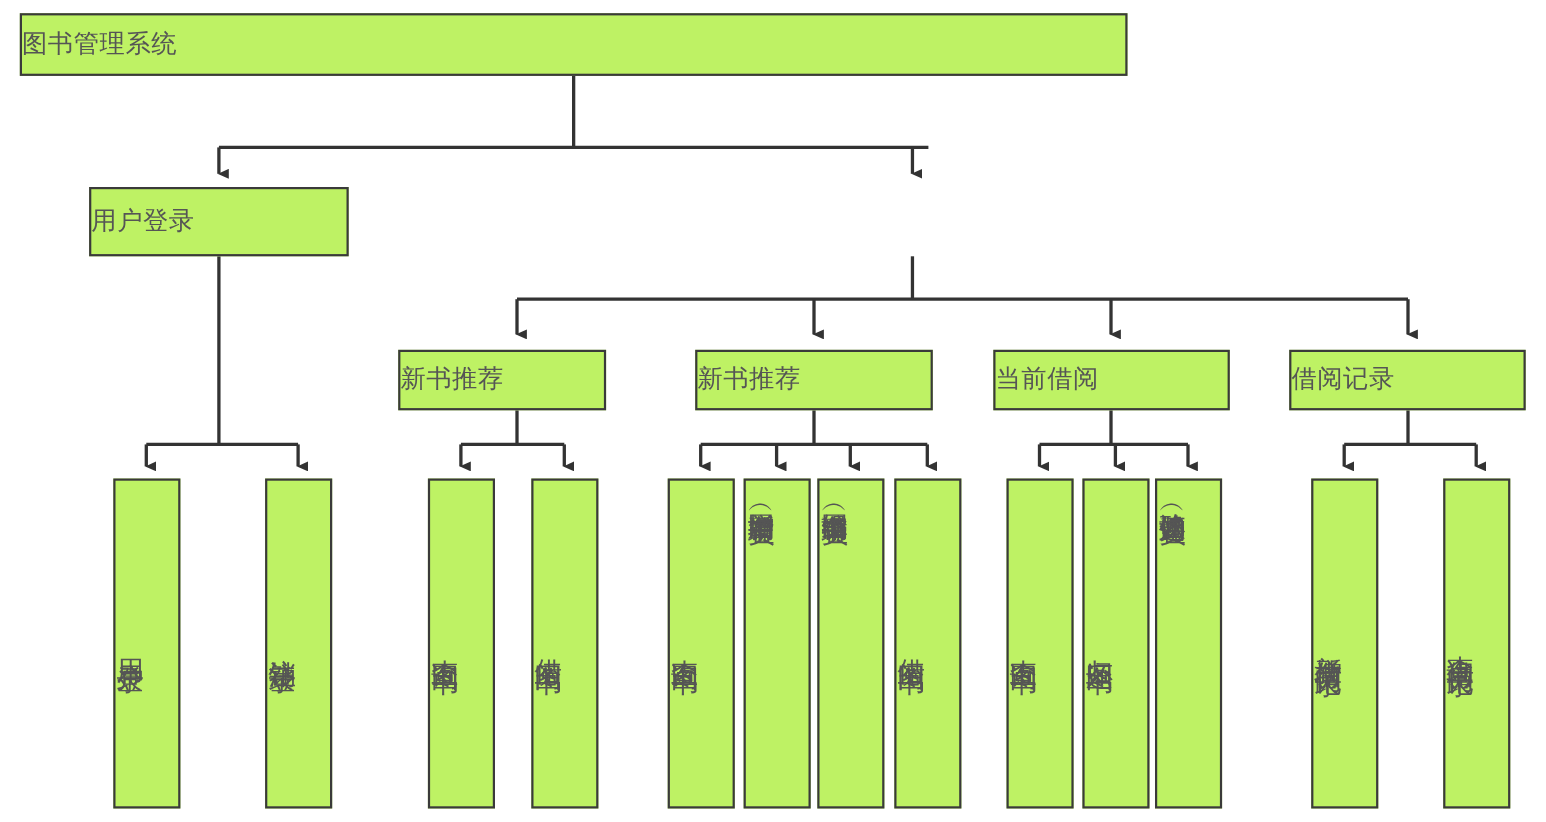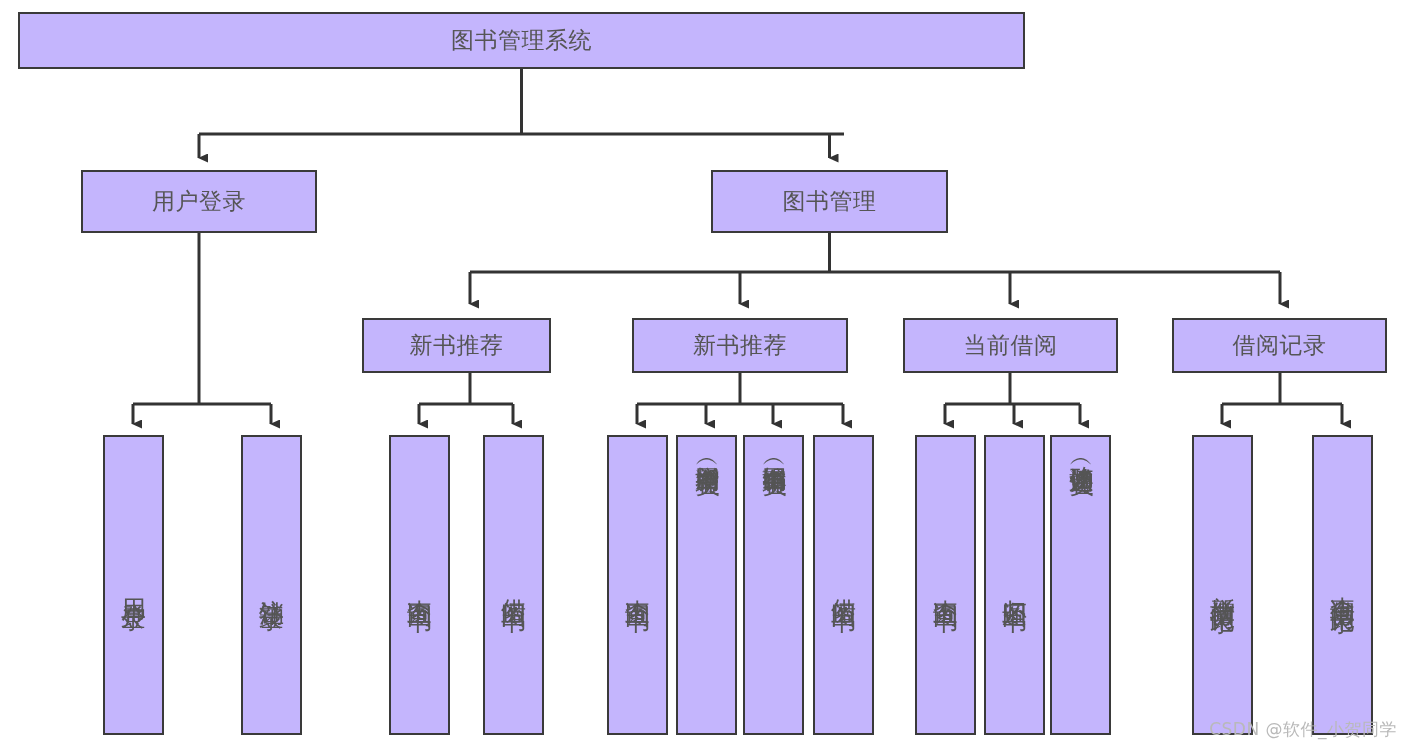--- a/index.html
+++ b/index.html
@@ -22,25 +22,25 @@
     position: absolute;
     left: 0;
     top: 0;
     width: 1405px;
     height: 747px;
     pointer-events: none;
   }
   .node {
     position: absolute;
     box-sizing: border-box;
-    background: #c4b5fd;
+    background: #bef264;
     border: 2.5px solid #3a3a3a;
     display: flex;
     align-items: center;
-    justify-content: center;
+    justify-content: flex-start;
     color: #4a4a4a;
     z-index: 2;
   }
   .node .lbl {
     display: block;
     text-align: center;
     line-height: 1.08;
     letter-spacing: 0.5px;
     color: #555555;
   }
@@ -129,23 +129,20 @@
     </g>
   </svg>
 
   <div class="node horiz" style="left:18px; top:12px; width:1007px; height:57px;">
     <span class="lbl">图书管理系统</span>
   </div>
 
   <div class="node horiz" style="left:81px; top:170px; width:236px; height:63px;">
     <span class="lbl">用户登录</span>
   </div>
-  <div class="node horiz" style="left:711px; top:170px; width:237px; height:63px;">
-    <span class="lbl">图书管理</span>
-  </div>
 
   <div class="node horiz" style="left:362px; top:318px; width:189px; height:55px;">
     <span class="lbl">新书推荐</span>
   </div>
   <div class="node horiz" style="left:632px; top:318px; width:216px; height:55px;">
     <span class="lbl">新书推荐</span>
   </div>
   <div class="node horiz" style="left:1172px; top:318px; width:215px; height:55px;">
     <span class="lbl">借阅记录</span>
   </div>
@@ -186,14 +183,13 @@
   <div class="node vert tight" style="left:1050px; top:435px; width:61px; height:300px;">
     <span class="lbl">确认归还（管理员）</span>
   </div>
   <div class="node vert" style="left:1192px; top:435px; width:61px; height:300px; align-items:center; padding-top:0;">
     <span class="lbl">新增借阅记录</span>
   </div>
   <div class="node vert" style="left:1312px; top:435px; width:61px; height:300px; align-items:center; padding-top:0;">
     <span class="lbl">查询借阅记录</span>
   </div>
 
-  <div id="watermark">CSDN @软件_小贺同学</div>
 </div>
 
 </body></html>

